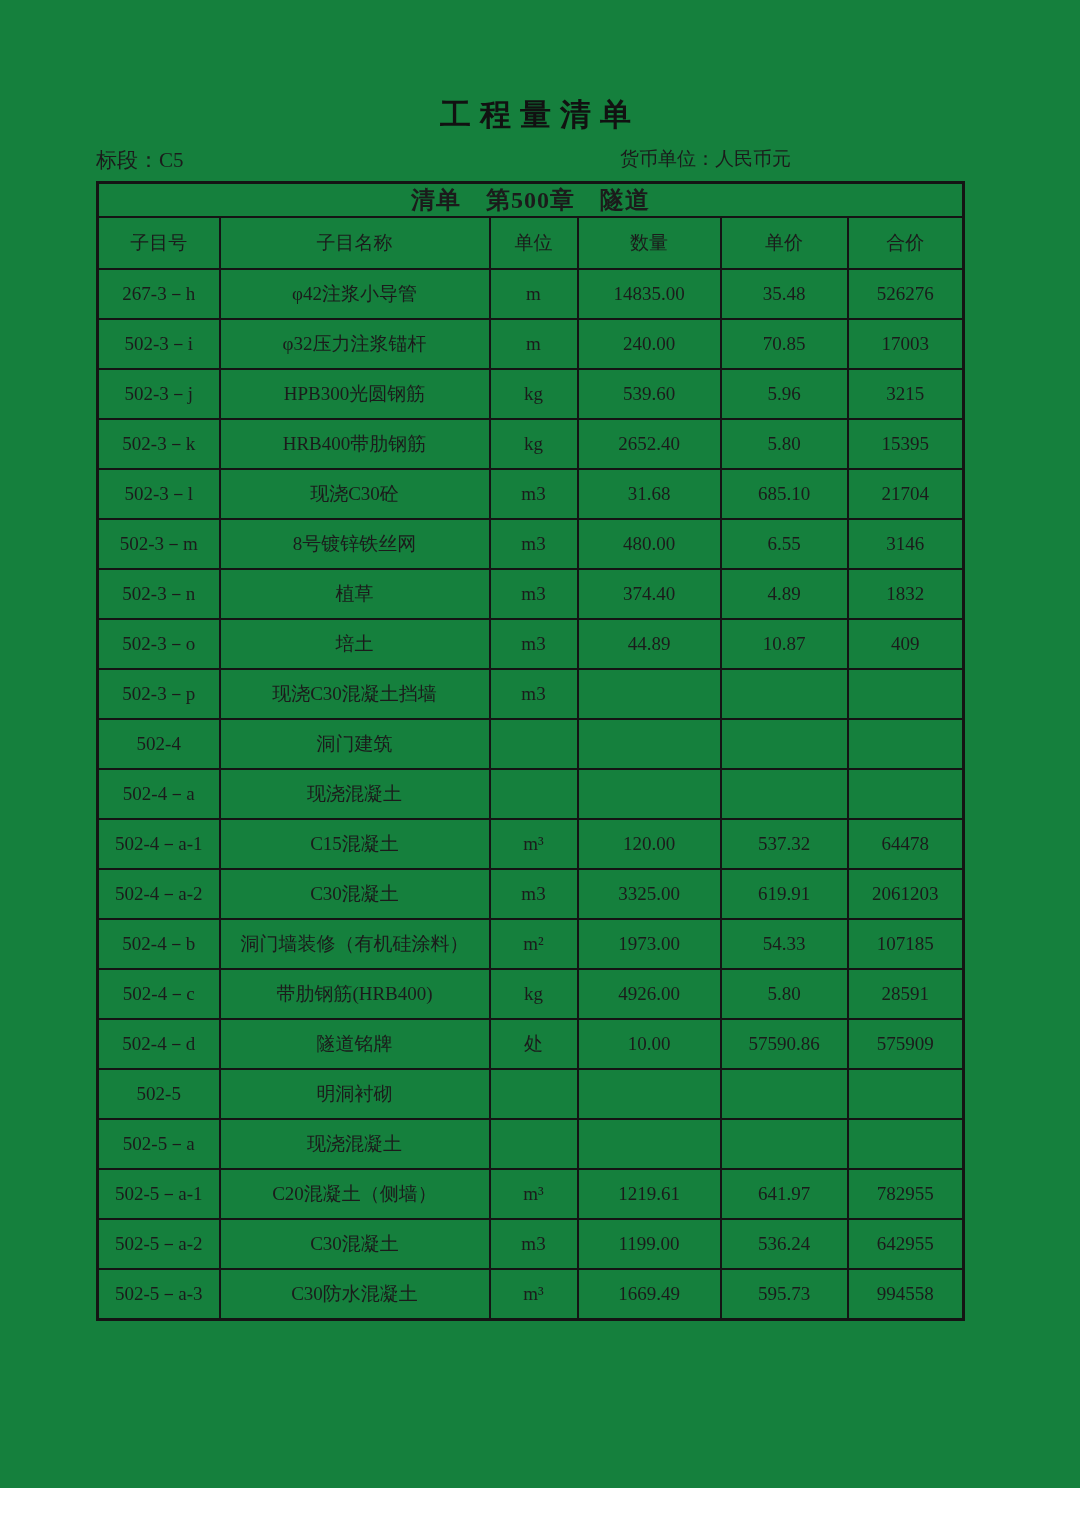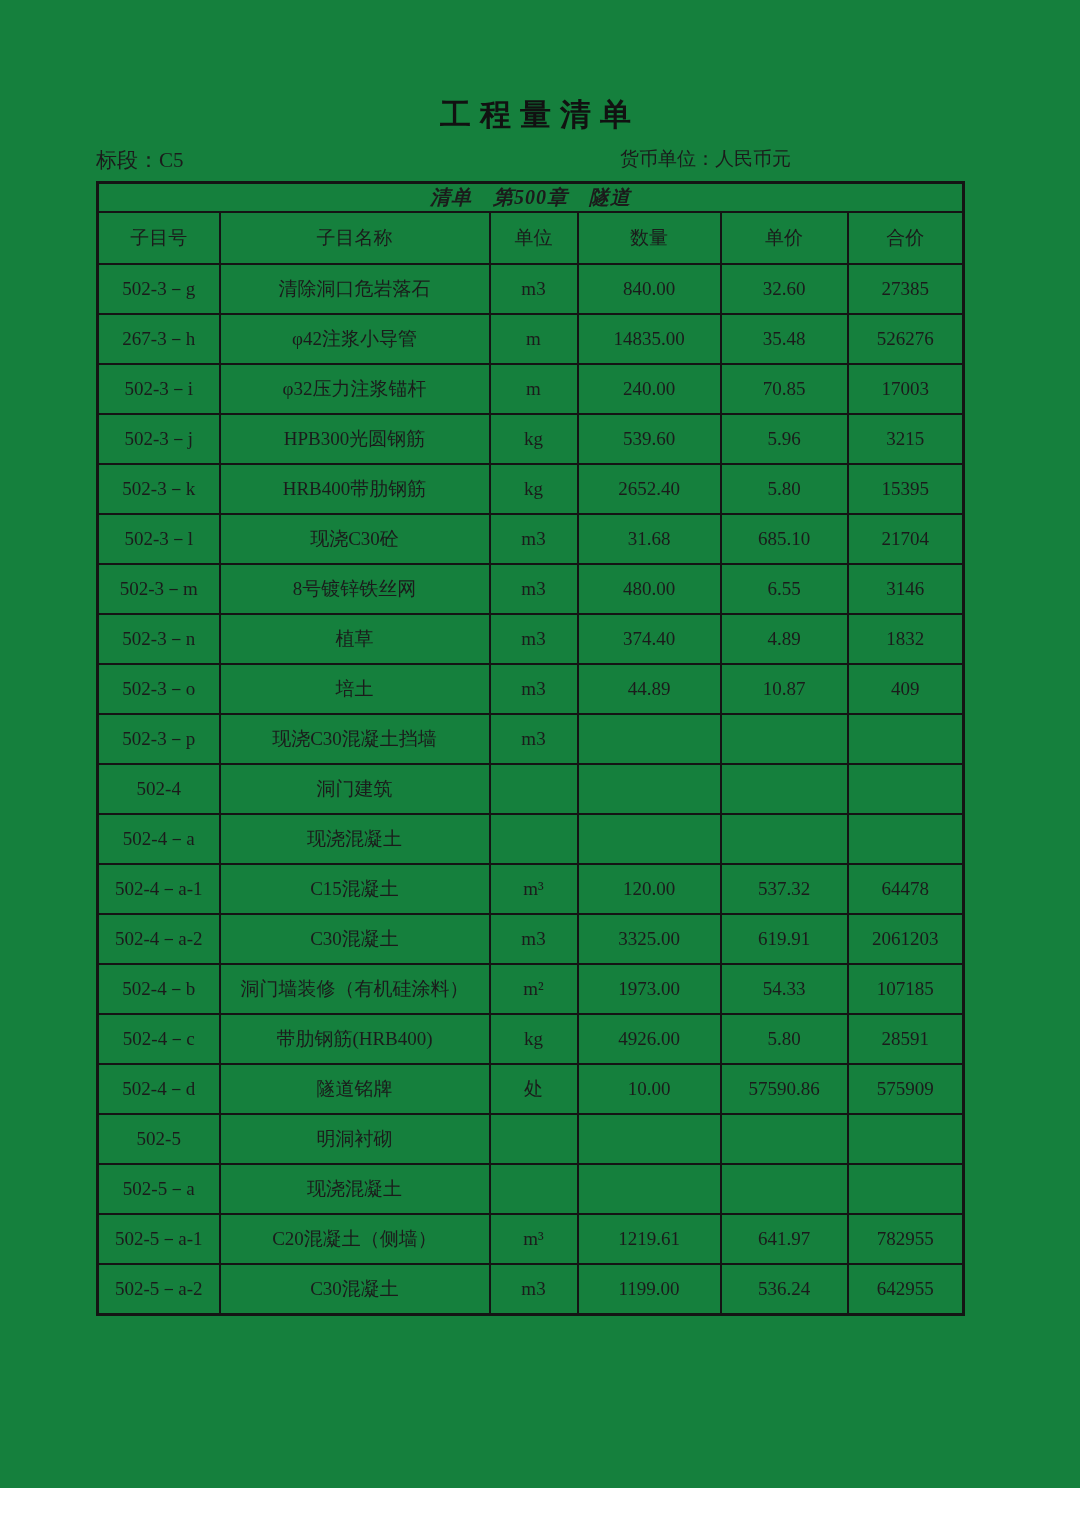--- a/index.html
+++ b/index.html
@@ -51,23 +51,22 @@
     font-size: 19px;
     text-align: center;
     vertical-align: middle;
     padding: 0 2px;
     overflow: hidden;
     white-space: nowrap;
   }
   tr.banner-row td {
     height: 26px;
     font-weight: bold;
-    font-size: 20px;
+    font-size: 24px;
     letter-spacing: 1px;
-    font-style: italic;
   }
   tr.header-row td { height: 50px; }
   tr.data-row td { height: 48px; }
   td.cell-name {
     text-align: left;
     padding-left: 5px;
   }
 </style>
 </head>
 <body>
@@ -97,28 +96,20 @@
           <td>子目号</td>
           <td>子目名称</td>
           <td>单位</td>
           <td>数量</td>
           <td>单价</td>
           <td>合价</td>
         </tr>
     </thead>
     <tbody id="table-body">
         <tr class="data-row">
-          <td>502-3－g</td>
-          <td class="cell-name">清除洞口危岩落石</td>
-          <td>m3</td>
-          <td>840.00</td>
-          <td>32.60</td>
-          <td>27385</td>
-        </tr>
-        <tr class="data-row">
           <td>267-3－h</td>
           <td class="cell-name">φ42注浆小导管</td>
           <td>m</td>
           <td>14835.00</td>
           <td>35.48</td>
           <td>526276</td>
         </tr>
         <tr class="data-row">
           <td>502-3－i</td>
           <td class="cell-name">φ32压力注浆锚杆</td>
@@ -264,16 +255,24 @@
           <td>782955</td>
         </tr>
         <tr class="data-row">
           <td>502-5－a-2</td>
           <td class="cell-name">C30混凝土</td>
           <td>m3</td>
           <td>1199.00</td>
           <td>536.24</td>
           <td>642955</td>
         </tr>
+        <tr class="data-row">
+          <td>502-5－a-3</td>
+          <td class="cell-name">C30防水混凝土</td>
+          <td>m³</td>
+          <td>1669.49</td>
+          <td>595.73</td>
+          <td>994558</td>
+        </tr>
       </tbody>
   </table>
 
 </div>
 
 </body></html>

